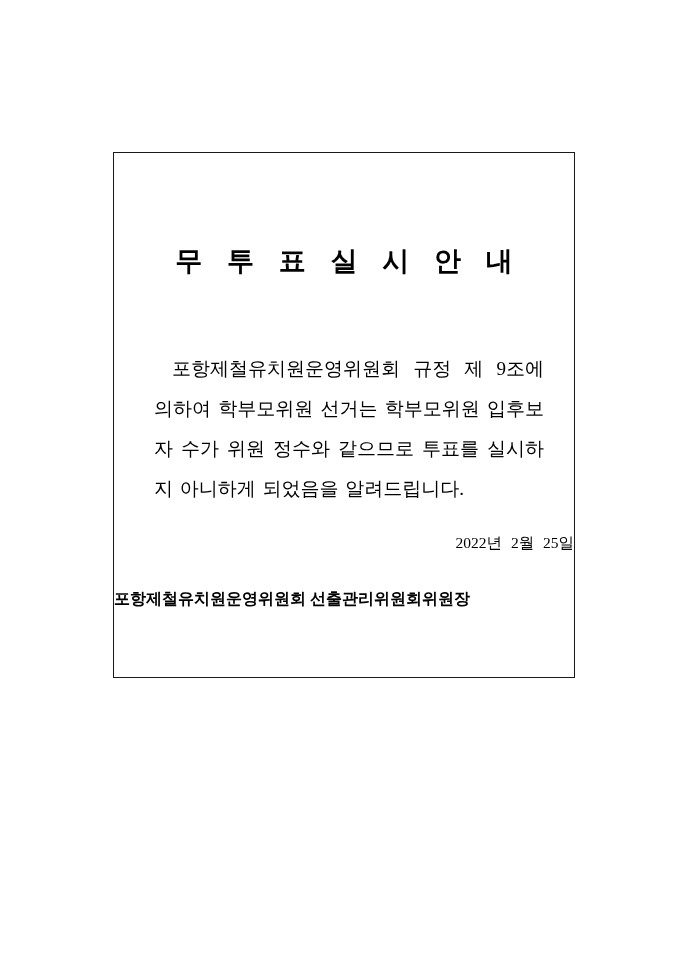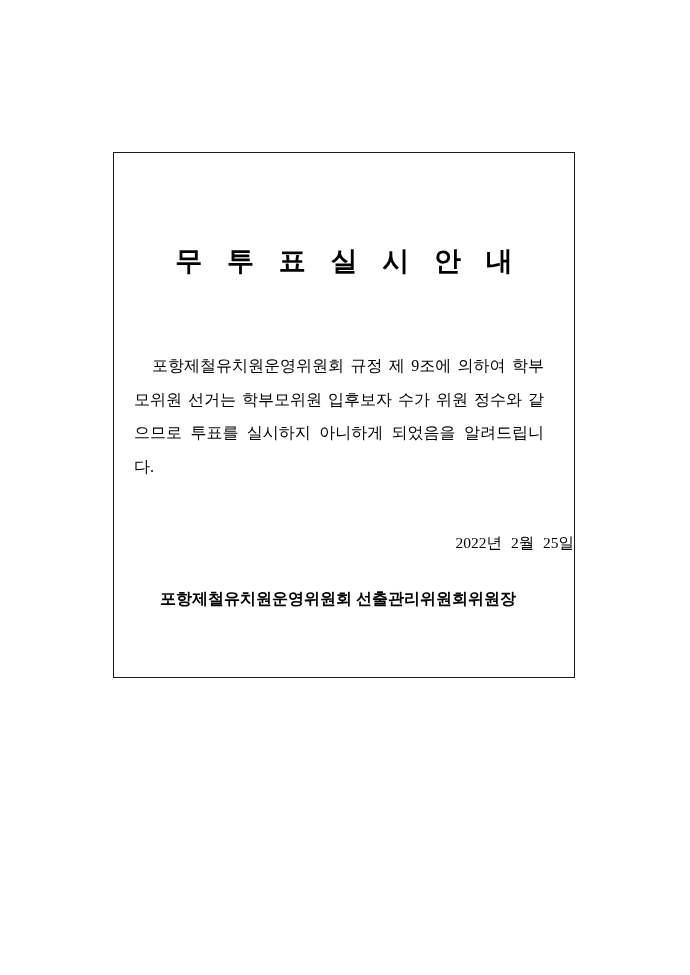--- a/index.html
+++ b/index.html
@@ -45,24 +45,24 @@
     font-size: 27px;
     font-weight: bold;
     letter-spacing: 9px;
     text-indent: 9px;
     color: #000000;
     font-family: "Liberation Serif", "DejaVu Serif", serif;
   }
 
   .notice-body {
     position: absolute;
-    left: 20px;
+    left: 40px;
     right: 30px;
     top: 196px;
-    font-size: 16px;
+    font-size: 19px;
     line-height: 2.1;
     text-align: justify;
     text-justify: inter-word;
     word-spacing: 2px;
     color: #000000;
   }
 
   .notice-body .indent {
     display: inline-block;
     width: 18px;
@@ -77,21 +77,20 @@
     font-size: 15.5px;
     word-spacing: 5px;
     color: #000000;
   }
 
   .notice-signature {
     position: absolute;
     left: 0;
     right: 12px;
     top: 436px;
-    text-align: center;
     font-size: 16px;
     font-weight: bold;
     color: #000000;
   }
 </style>
 </head>
 <body>
 
 <div class="page">
   <div class="notice-box">

